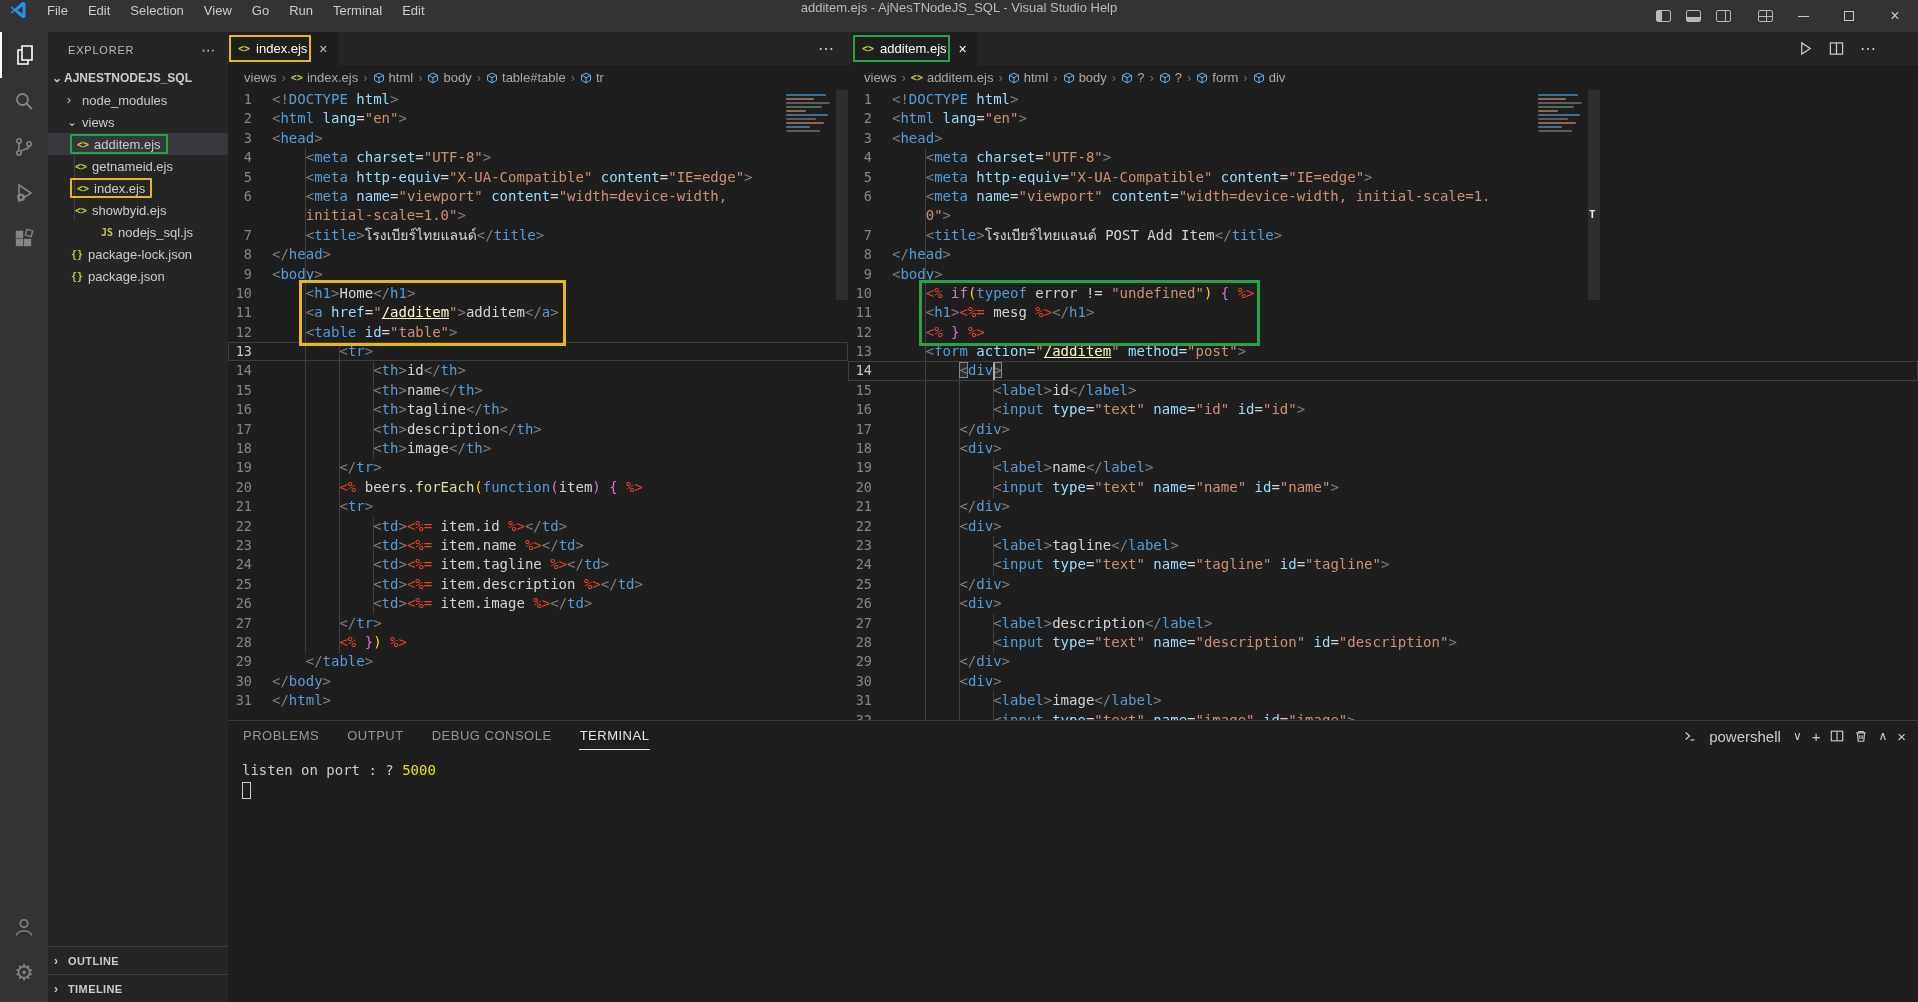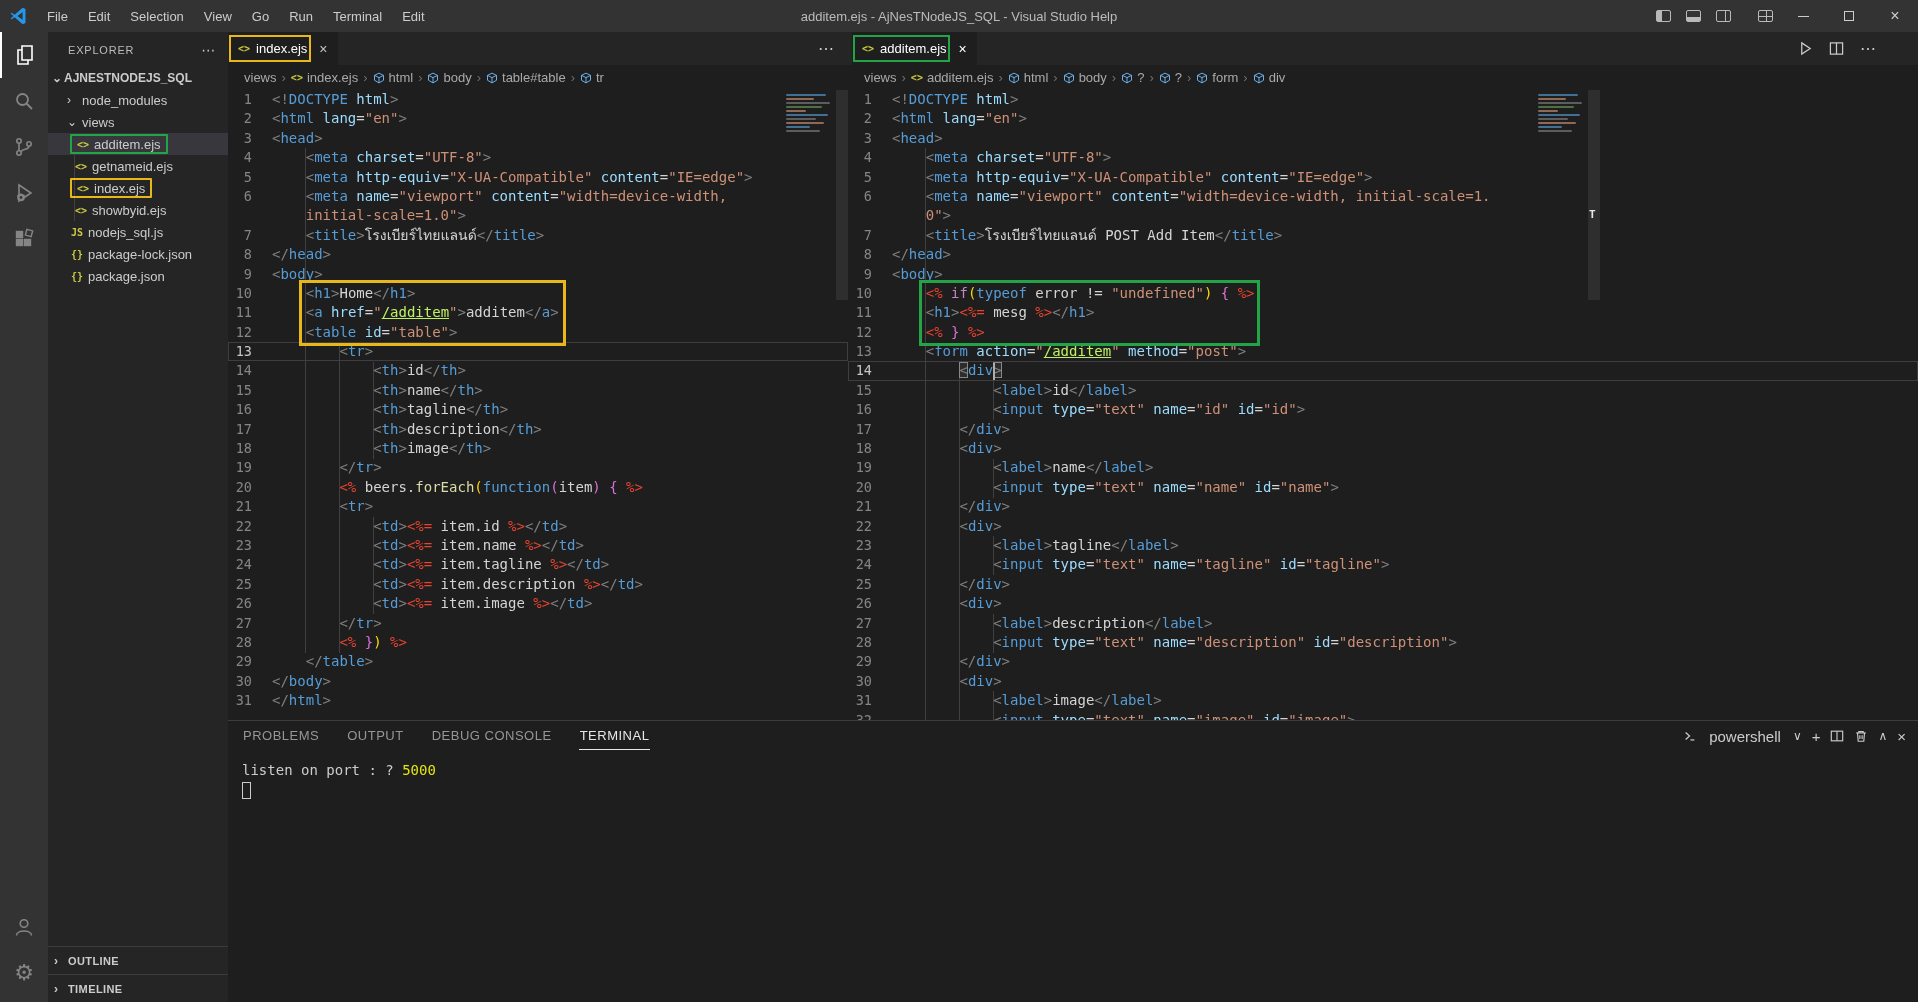--- a/index.html
+++ b/index.html
@@ -1,20 +1,20 @@
 <!DOCTYPE html>
 <html><head>
 <meta charset="utf-8">
 <style>
   * { margin:0; padding:0; box-sizing:border-box; }
   html,body { width:1918px; height:1002px; overflow:hidden; background:#1e1e1e;
     font-family:"Liberation Sans", sans-serif; }
   
   .titlebar { position:absolute; left:0; top:0; width:1918px; height:32px; background:#333333;
-    display:flex; align-items:center; color:#cccccc; font-size:13px; z-index:30; }
+    display:flex; align-items:flex-start; color:#cccccc; font-size:13px; z-index:30; }
   .vslogo { width:20px; height:20px; margin:0 10px 0 8px; }
   .menus { display:flex; gap:2px; }
   .menu-item { padding:3px 9px; border-radius:4px; cursor:default; }
   .win-title { position:absolute; left:0; right:0; text-align:center; color:#bbbbbb; font-size:13px; pointer-events:none; }
   .win-right { position:absolute; right:0; top:0; height:32px; display:flex; align-items:center; }
   .lay-ico { width:30px; height:32px; display:flex; align-items:center; justify-content:center; }
   .lay-box { width:15px; height:12px; border:1px solid #b9b9b9; border-radius:2px; position:relative; }
   .lay-box .fillL { position:absolute; left:0; top:0; bottom:0; width:5px; background:#b9b9b9; }
   .lay-box .fillB { position:absolute; left:0; right:0; bottom:0; height:4px; background:#b9b9b9; }
   .lay-box .lineR { position:absolute; right:4px; top:0; bottom:0; width:1px; background:#b9b9b9; }
@@ -71,21 +71,21 @@
     font-family:"DejaVu Sans Mono", monospace; font-size:14px; }
   .crow { display:flex; height:19.4px; line-height:19.4px; white-space:pre; position:relative; }
   .crow .ln { flex:0 0 24px; text-align:right; color:#858585; font-size:13.5px; }
   .crow .ct { padding-left:20px; }
   .crow.cur { outline:1px solid #3e3e42; outline-offset:-1px; }
   .crow.cur .ln { color:#c6c6c6; }
   .tk-p { color:#808080; } .tk-t { color:#569cd6; } .tk-a { color:#9cdcfe; }
   .tk-s { color:#ce9178; } .tk-x { color:#d4d4d4; } .tk-e { color:#e8442f; }
   .tk-k { color:#569cd6; } .tk-c { color:#c586c0; } .tk-f { color:#dcdcaa; }
   .tk-g { color:#ffd700; } .tk-m { color:#da70d6; }
-  .tk-u { color:#bef264; text-decoration:underline; }
+  .tk-u { color:#fef9c3; text-decoration:underline; }
   .bx { outline:1px solid #888888; outline-offset:-1px; background:rgba(90,90,90,.25); }
   .ig { position:absolute; width:1px; background:#404040; }
   .hlbox { position:absolute; border:3px solid; pointer-events:none; z-index:5; }
   .hlbox.yellow { border-color:#e8b71a; }
   .hlbox.green { border-color:#23a446; }
   .cursor-caret { position:absolute; width:2px; height:17px; background:#aeafad; z-index:6; }
   .minimap { position:absolute; top:2px; width:52px; }
   .mini-line { height:2px; margin:2px 0 2px 2px; opacity:.65; border-radius:1px; }
   .mm-slider { position:absolute; top:0; width:12px; height:210px; background:rgba(121,121,121,.18); }
   .mm-t { position:absolute; color:#e7e7e7; font-size:11px; font-weight:bold; }
@@ -246,21 +246,21 @@
           <span class="ficon">&lt;&gt;</span>
           <span class="tlabel">index.ejs</span>
         </span>
       </div>
       <div class="trow" style="padding-left: 22px;">
         <span class="titem">
           <span class="ficon">&lt;&gt;</span>
           <span class="tlabel">showbyid.ejs</span>
         </span>
       </div>
-      <div class="trow" style="padding-left: 18px;">
+      <div class="trow" style="padding-left: 18px; justify-content: center;">
         <span class="titem">
           <span class="ficon">JS</span>
           <span class="tlabel">nodejs_sql.js</span>
         </span>
       </div>
       <div class="trow" style="padding-left: 18px;">
         <span class="titem">
           <span class="ficon">{}</span>
           <span class="tlabel">package-lock.json</span>
         </span>

